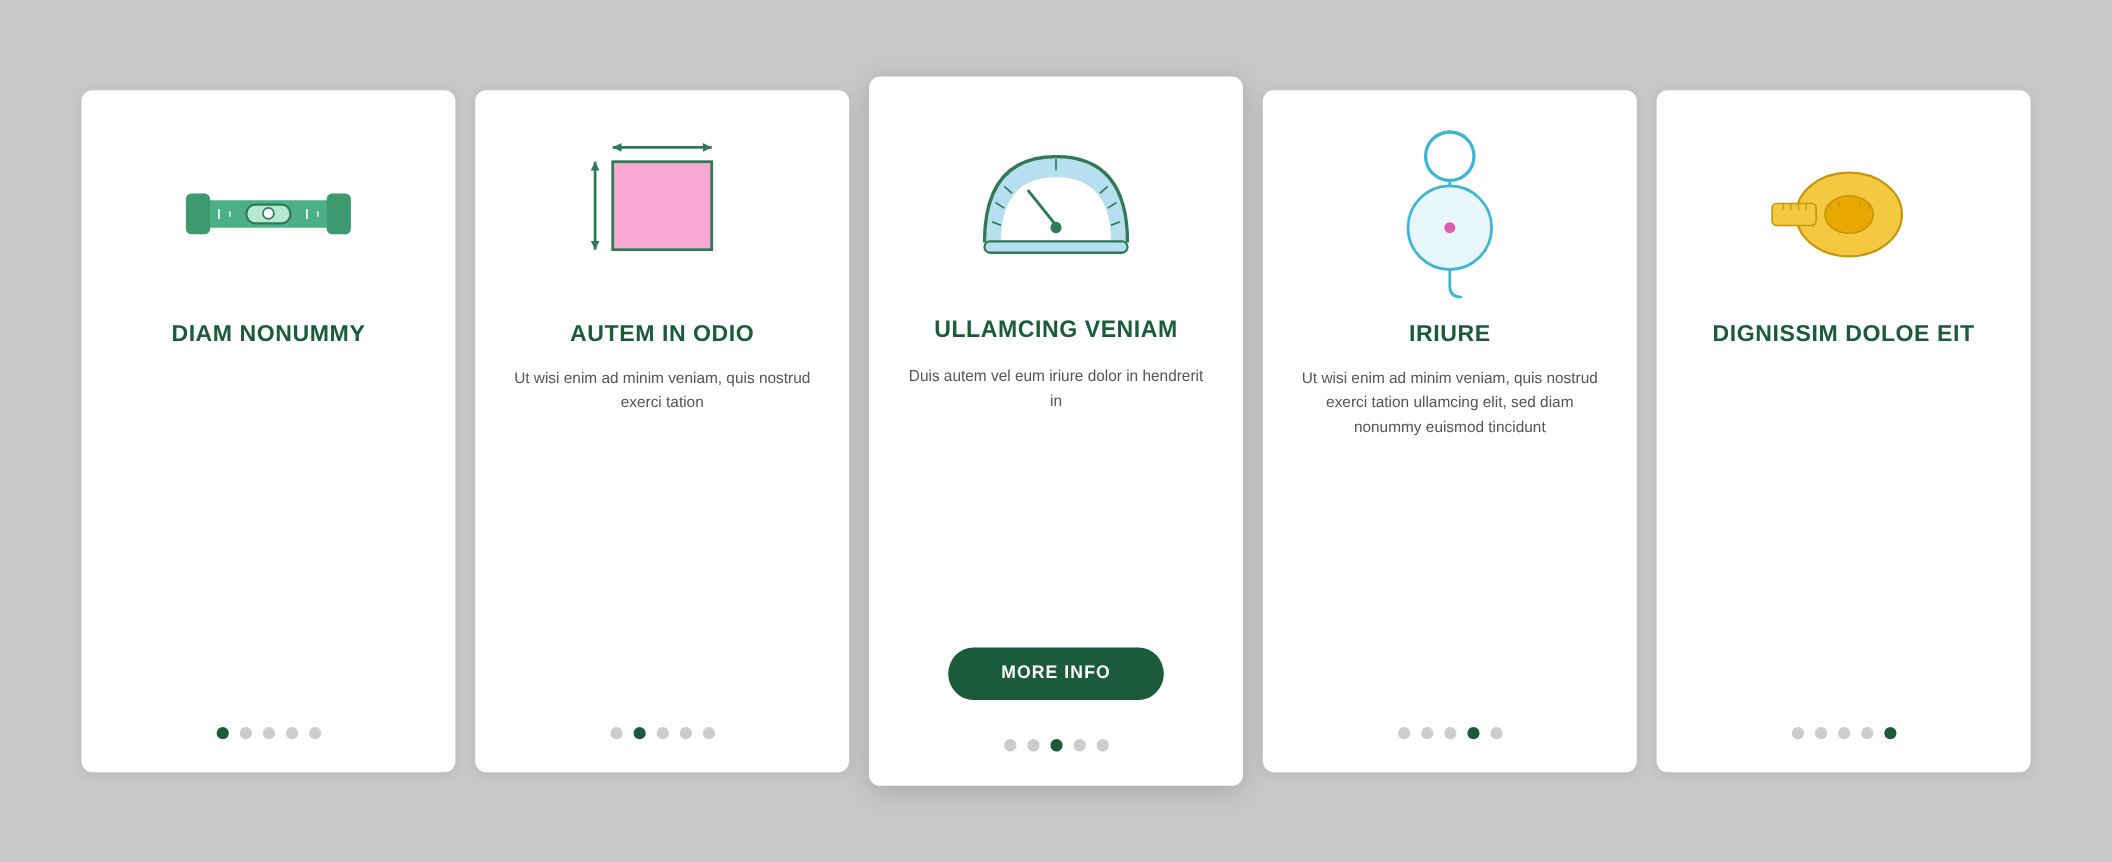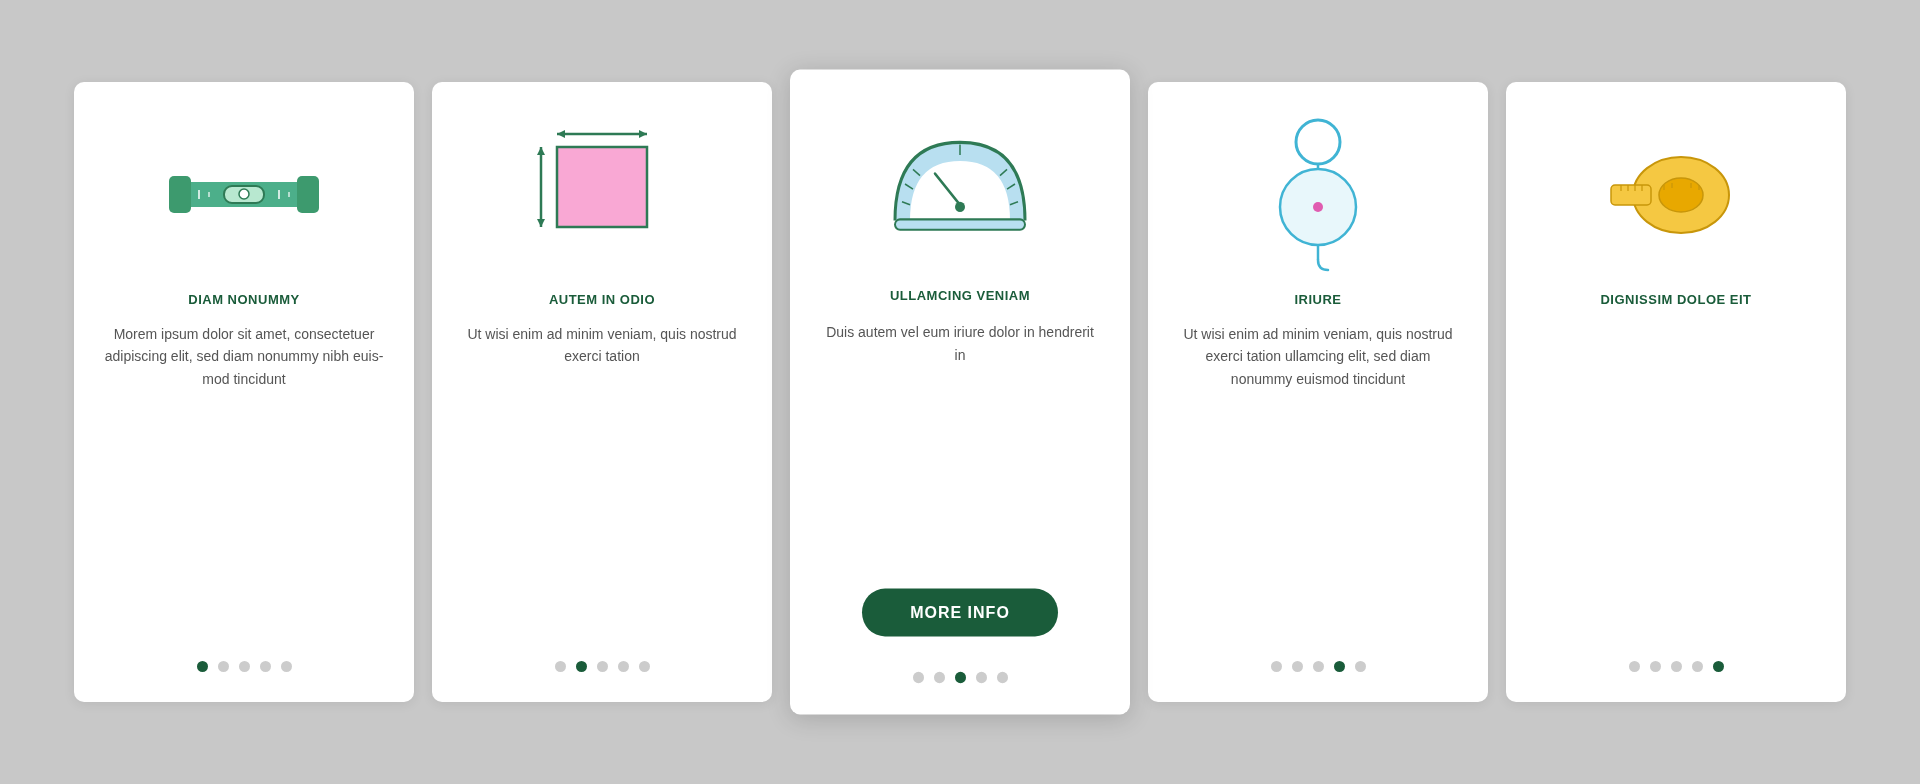--- a/index.html
+++ b/index.html
@@ -39,21 +39,21 @@
     }
     .card-icon {
       width: 160px;
       height: 140px;
       display: flex;
       align-items: center;
       justify-content: center;
       margin-bottom: 30px;
     }
     .card-title {
-      font-size: 13px;
+      font-size: 21px;
       font-weight: 900;
       color: #1a5c3a;
       text-transform: uppercase;
       text-align: center;
       margin-bottom: 16px;
       letter-spacing: 0.5px;
     }
     .card-text {
       font-size: 14px;
       color: #555;
@@ -112,21 +112,20 @@
 
     <circle cx="75" cy="32" r="5" fill="#fff" stroke="#2e7a55" stroke-width="1.5"></circle>
 
     <line x1="30" y1="28" x2="30" y2="37" stroke="#fff" stroke-width="1.5"></line>
     <line x1="40" y1="30" x2="40" y2="35" stroke="#fff" stroke-width="1.2"></line>
     <line x1="110" y1="28" x2="110" y2="37" stroke="#fff" stroke-width="1.5"></line>
     <line x1="120" y1="30" x2="120" y2="35" stroke="#fff" stroke-width="1.2"></line>
   </svg>
       </div>
       <div class="card-title">DIAM NONUMMY</div>
-      <div class="card-text">Morem ipsum dolor sit amet, consectetuer adipiscing elit, sed diam nonummy nibh euis-mod tincidunt</div>
       <div class="dots">
         <div class="dot active"></div>
         <div class="dot"></div>
         <div class="dot"></div>
         <div class="dot"></div>
         <div class="dot"></div>
       </div>
     </div>
     <div class="card">
       <div class="card-icon">

